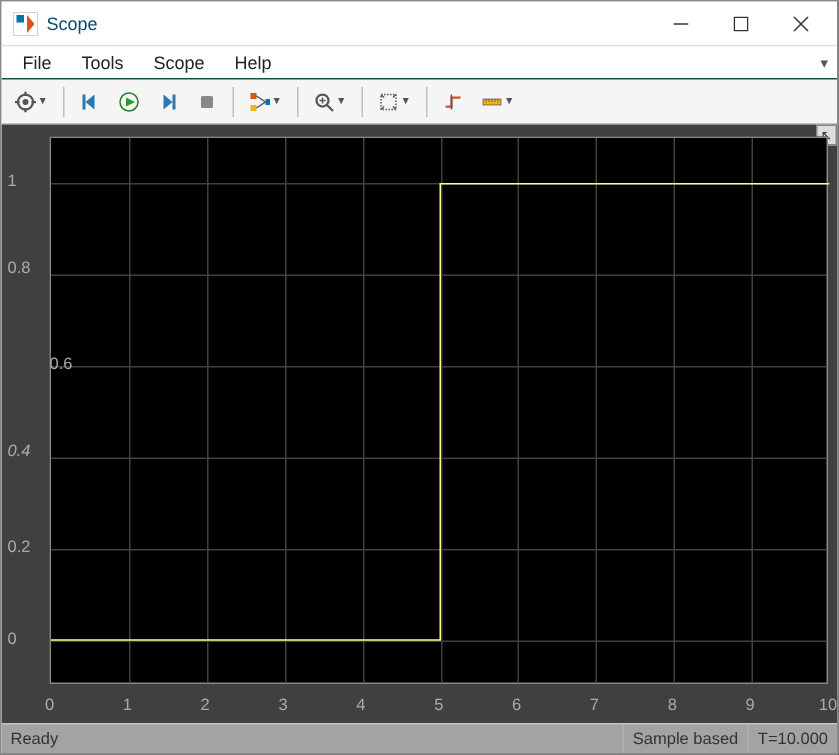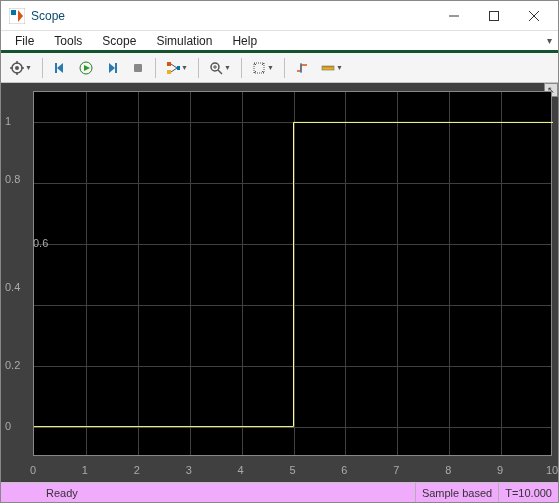--- a/index.html
+++ b/index.html
@@ -40,21 +40,21 @@
     display: flex; align-items: center; justify-content: center;
     color: #333;
   }
   
   .menubar {
     height: 22px;
     background: #fff;
     display: flex;
     align-items: center;
     padding: 0 4px;
-    border-bottom: 3px solid #14532d;
+    border-bottom: 1px solid #14532d;
     position: relative;
   }
   .menubar .menu-item {
     padding: 2px 10px;
     font-size: 12px;
     color: #222;
   }
   .menubar .menu-drop {
     margin-left: auto;
     margin-right: 2px;
@@ -132,27 +132,26 @@
     width: 14px; height: 14px;
     background: #ddd;
     border: 1px solid #888;
     display: flex; align-items: center; justify-content: center;
     font-size: 9px;
     color: #333;
   }
   
   .statusbar {
     height: 20px;
-    background: #f0abfc;
+    background: #a3a3a3;
     border-top: 1px solid #c5c5c5;
     display: flex;
     align-items: center;
     font-size: 11px;
     color: #333;
-    padding-left: 39px;
   }
   .statusbar .status-left {
     flex: 1;
     padding-left: 6px;
   }
   .statusbar .status-cell {
     border-left: 1px solid #b0b0b0;
     padding: 0 6px;
     height: 100%;
     display: flex; align-items: center;
@@ -187,21 +186,20 @@
           <line x1="10" y1="0" x2="0" y2="10" stroke="#333" stroke-width="1"></line>
         </svg>
     </div>
   </div>
 </div>
 
 <div class="menubar">
   <div class="menu-item">File</div>
   <div class="menu-item">Tools</div>
   <div class="menu-item">Scope</div>
-  <div class="menu-item">Simulation</div>
   <div class="menu-item">Help</div>
   <div class="menu-drop">▾</div>
 </div>
 
 <div class="toolbar">
   <div class="tool-btn with-drop">
     <svg width="14" height="14" viewBox="0 0 14 14">
         <circle cx="7" cy="7" r="5" fill="none" stroke="#555" stroke-width="1.5"></circle>
         <circle cx="7" cy="7" r="2" fill="#555"></circle>
         <g stroke="#555" stroke-width="1.5">
@@ -317,21 +315,21 @@
     <div class="tick-x" style="left: 187.7px;">3</div>
     <div class="tick-x" style="left: 239.6px;">4</div>
     <div class="tick-x" style="left: 291.5px;">5</div>
     <div class="tick-x" style="left: 343.4px;">6</div>
     <div class="tick-x" style="left: 395.3px;">7</div>
     <div class="tick-x" style="left: 447.2px;">8</div>
     <div class="tick-x" style="left: 499.1px;">9</div>
     <div class="tick-x" style="left: 551px;">10</div>
     <div class="tick-y" style="top: 342.583px;">0</div>
     <div class="tick-y" style="top: 281.75px;">0.2</div>
-    <div class="tick-y" style="top: 204px;">0.4</div>
+    <div class="tick-y" style="top: 218px; font-style: italic;">0.4</div>
     <div class="tick-y" style="top: 160.083px; padding-left: 28px;">0.6</div>
     <div class="tick-y" style="top: 96px;">0.8</div>
     <div class="tick-y" style="top: 38.4167px;">1</div>
   </div>
 
 <div class="statusbar">
   <div class="status-left">Ready</div>
   <div class="status-cell">Sample based</div>
   <div class="status-cell">T=10.000</div>
 </div>

